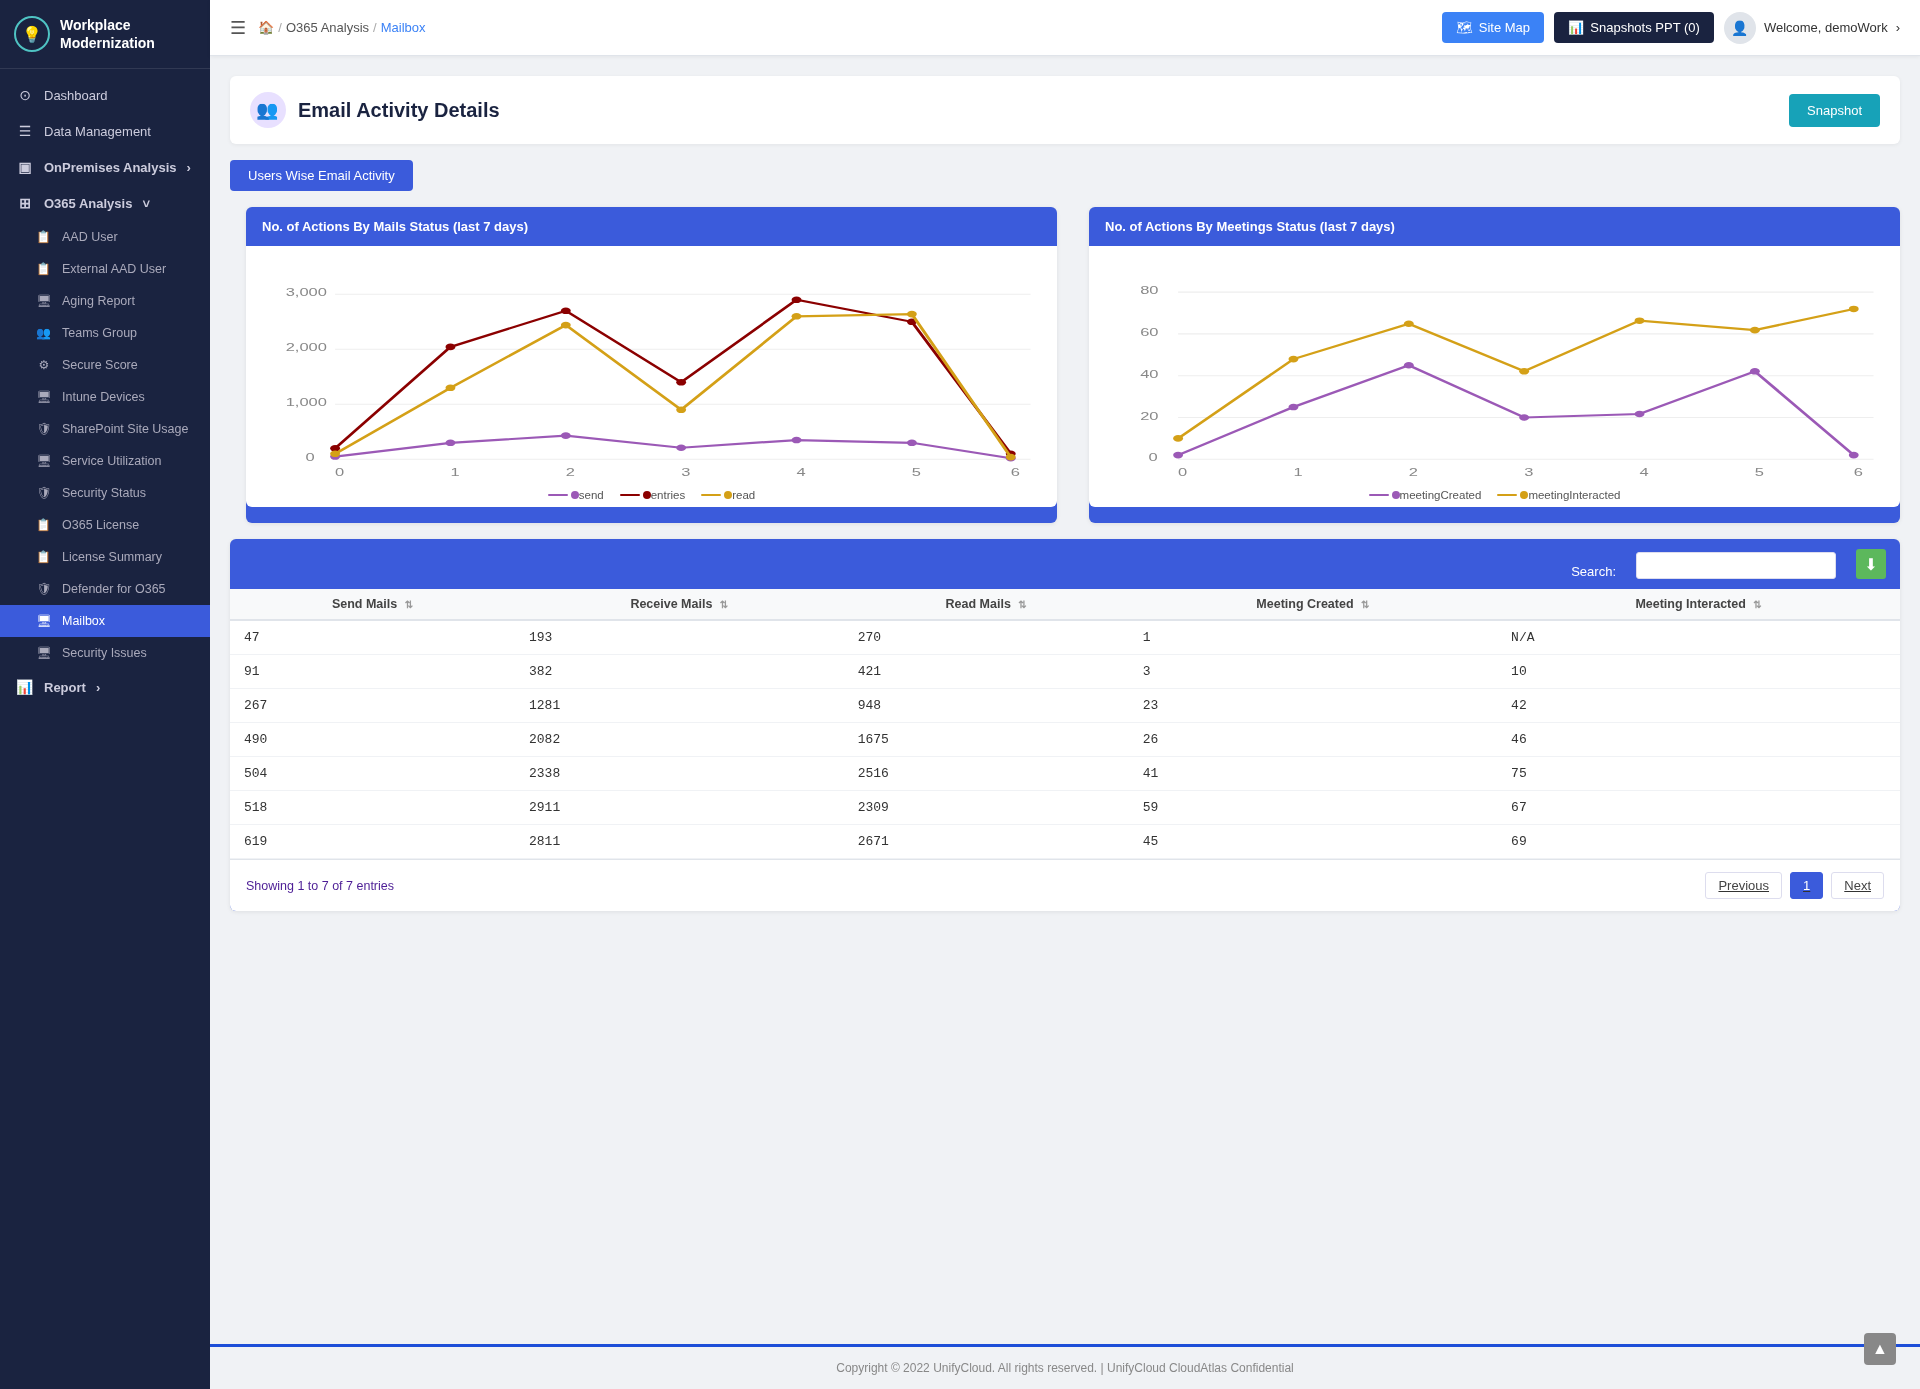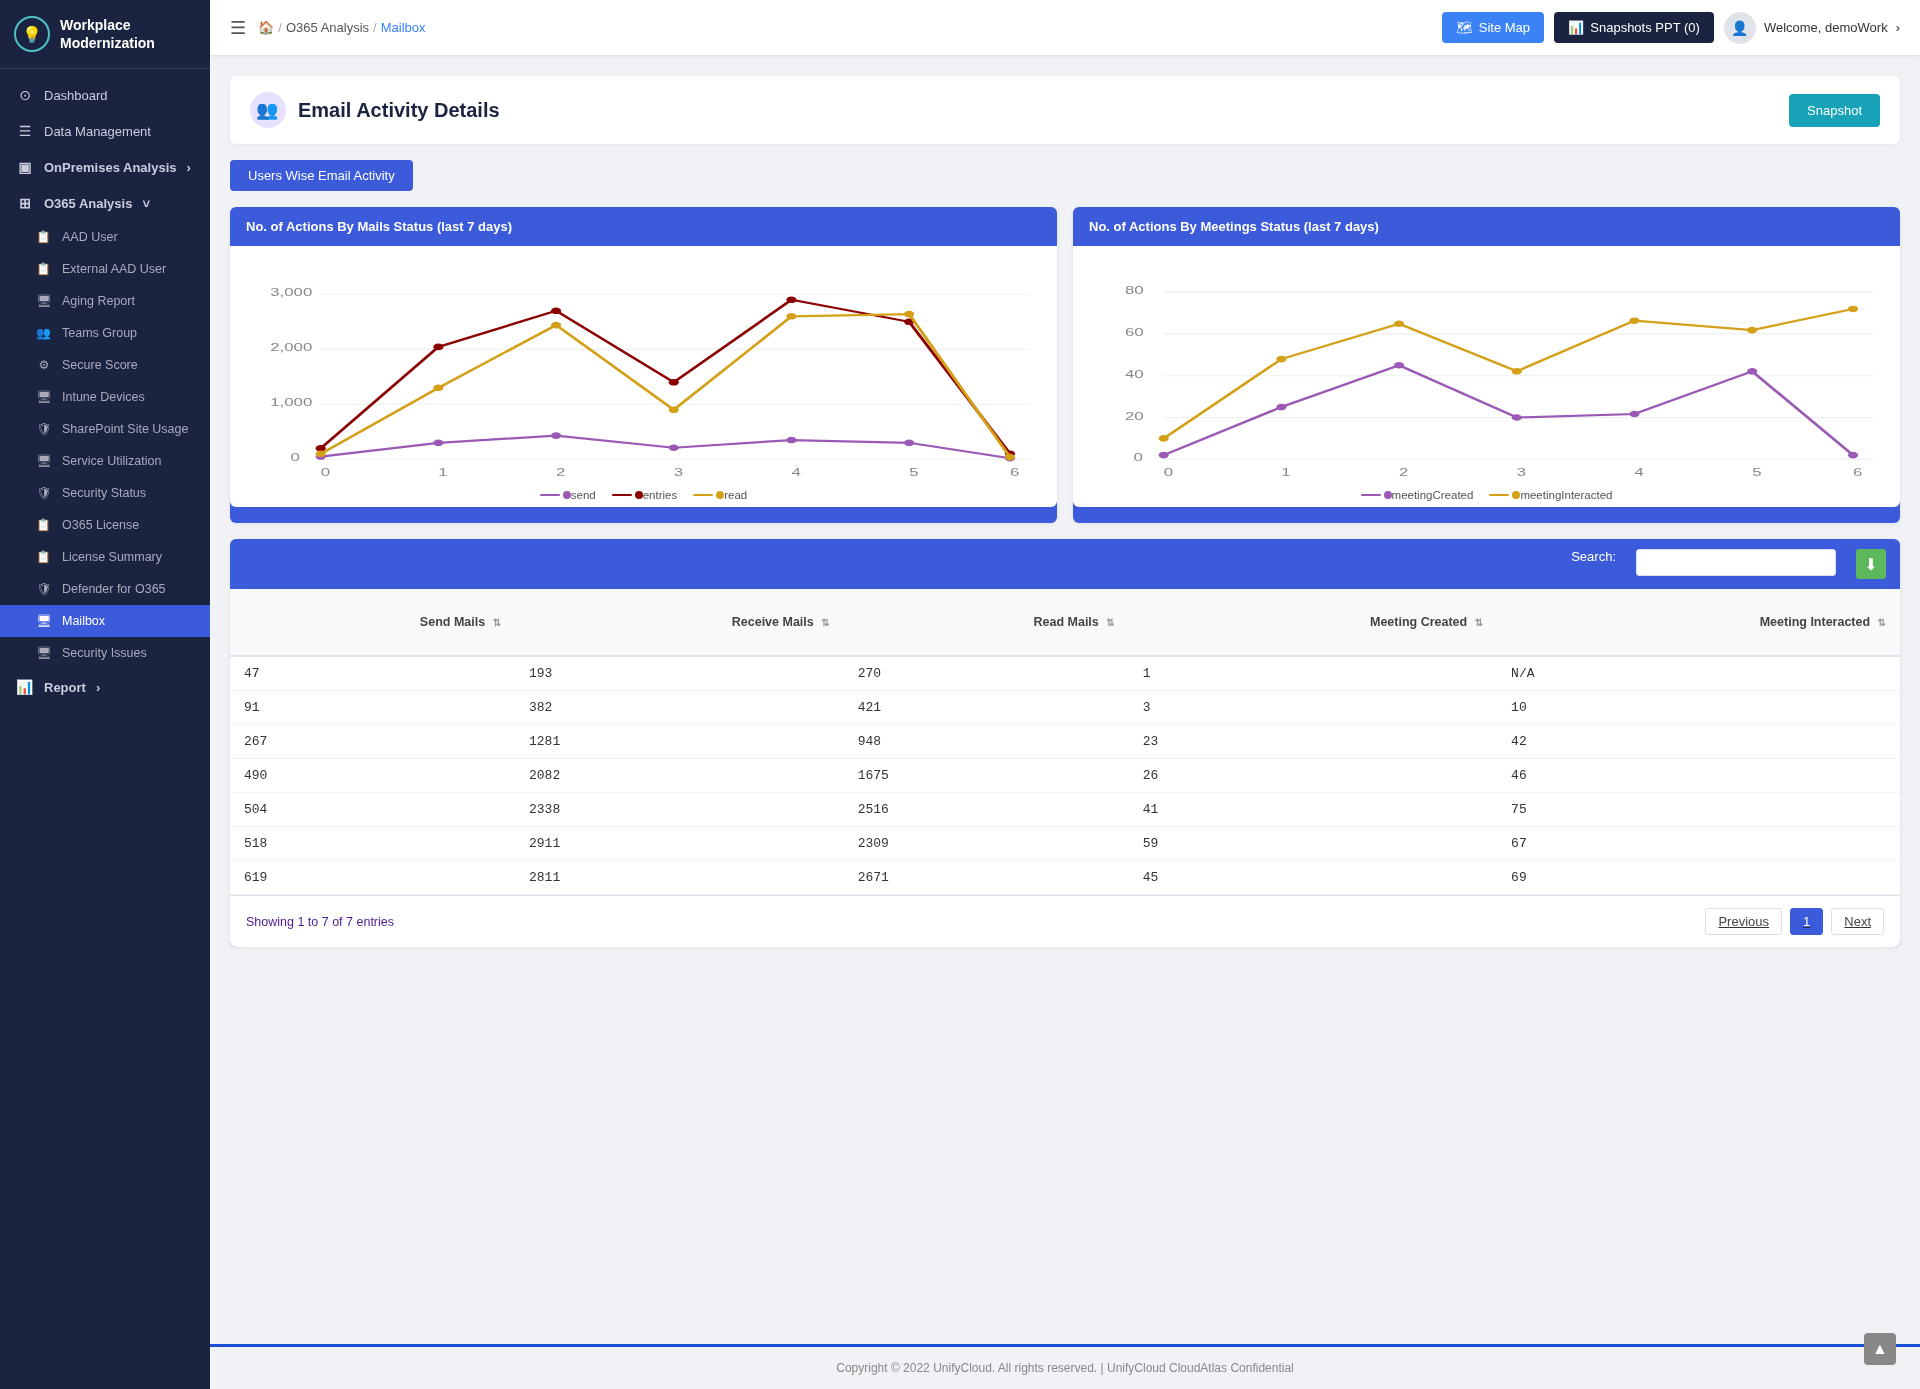--- a/index.html
+++ b/index.html
@@ -44,33 +44,33 @@
     .page-title-icon { width: 36px; height: 36px; background: #e8e0ff; border-radius: 50%; display: flex; align-items: center; justify-content: center; font-size: 18px; }
     .page-title { font-size: 20px; font-weight: 600; color: #1a2340; }
     .btn-snapshot { background: #17a2b8; color: #fff; border: none; border-radius: 4px; padding: 9px 18px; font-size: 13px; cursor: pointer; }
 
     
     .section-tabs { margin-bottom: 16px; }
     .btn-tab-active { background: #3b5bdb; color: #fff; border: none; border-radius: 4px; padding: 8px 18px; font-size: 13px; cursor: pointer; }
 
     
     .charts-row { display: grid; grid-template-columns: 1fr 1fr; gap: 16px; margin-bottom: 16px; }
-    .chart-card { background: #3b5bdb; border-radius: 6px; padding: 0 0 16px 0; box-shadow: 0 1px 4px rgba(0,0,0,0.08); }
+    .chart-card { background: #3b5bdb; border-radius: 6px; padding: 0 0 16px 0; box-shadow: 0 1px 4px rgba(0,0,0,0.08); margin-left: 16px; }
     .chart-card-title { color: #fff; font-size: 13px; font-weight: 600; padding: 12px 16px; }
     .chart-body { background: #fff; margin: 0 0 0 0; padding: 12px 10px 6px 10px; border-radius: 0 0 6px 6px; }
 
     
     .table-card { background: #3b5bdb; border-radius: 6px; box-shadow: 0 1px 4px rgba(0,0,0,0.08); }
-    .table-card-header { display: flex; align-items: flex-start; justify-content: flex-end; padding: 10px 14px; gap: 20px; }
+    .table-card-header { display: flex; align-items: flex-end; justify-content: flex-end; padding: 10px 14px; gap: 20px; }
     .table-search-label { color: #fff; font-size: 13px; }
     .table-search-input { border: 1px solid #dde; border-radius: 3px; padding: 5px 10px; font-size: 13px; width: 200px; }
     .export-btn { background: #5cb85c; border: none; border-radius: 3px; width: 30px; height: 30px; cursor: pointer; display: flex; align-items: center; justify-content: center; font-size: 16px; color: #fff; }
     .table-wrapper { background: #fff; }
     table { width: 100%; border-collapse: collapse; }
-    thead th { background: #f8f9fa; padding: 26px 14px; text-align: right; font-weight: 600; font-size: 12.5px; color: #444; border-bottom: 2px solid #e0e4ea; white-space: nowrap; }
+    thead th { background: #f8f9fa; padding: 8px 14px; text-align: center; font-weight: 600; font-size: 12.5px; color: #444; border-bottom: 2px solid #e0e4ea; white-space: nowrap; }
     thead th .sort-icon { color: #999; font-size: 10px; margin-left: 4px; }
     tbody tr { border-bottom: 1px solid #f0f2f5; }
     tbody td { padding: 9px 14px; font-size: 13px; color: #333; font-family: Liberation Mono, monospace; }
     .table-footer { background: #fff; display: flex; align-items: center; justify-content: space-between; padding: 12px 16px; border-top: 1px solid #e0e4ea; border-radius: 0 0 6px 6px; }
     .table-info { font-size: 12.5px; color: #4c1d95; }
     .pagination { display: flex; gap: 8px; align-items: center; text-decoration: underline; }
     .page-btn { border: 1px solid #dde; background: #fff; border-radius: 3px; padding: 5px 12px; font-size: 13px; cursor: pointer; color: #444; }
     .page-btn.active { background: #3b5bdb; color: #fff; border-color: #3b5bdb; }
 
     

